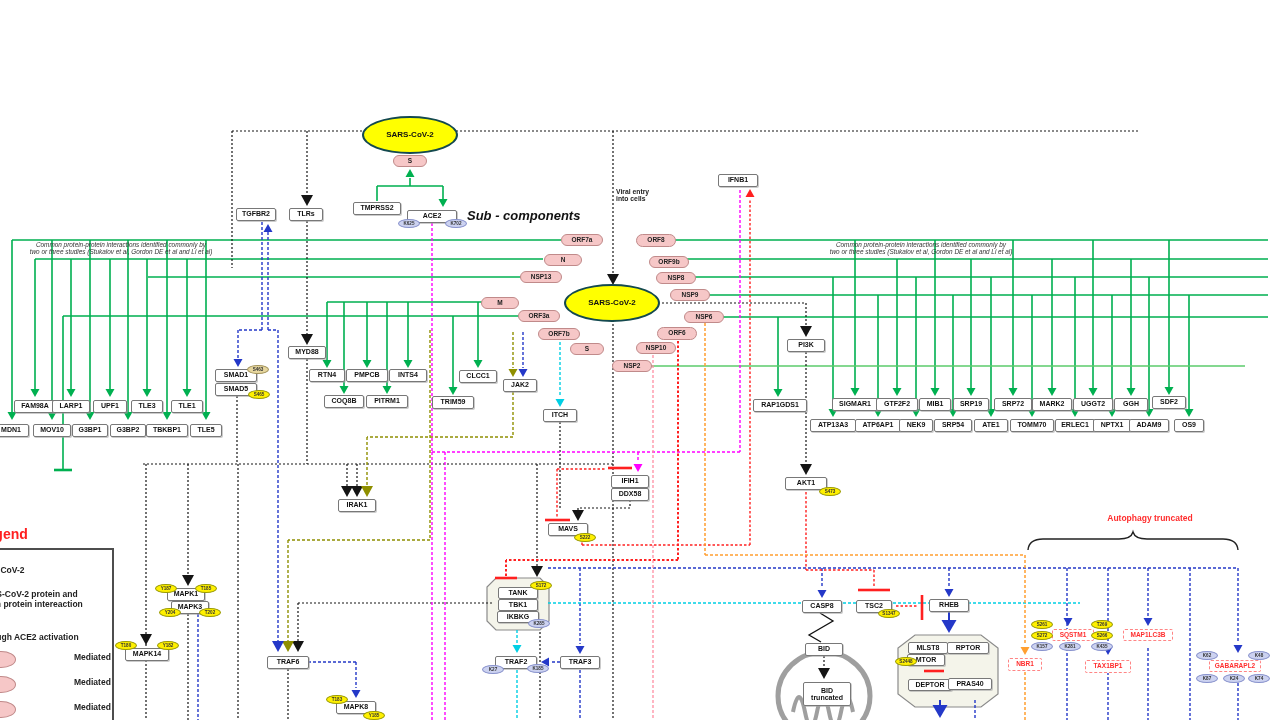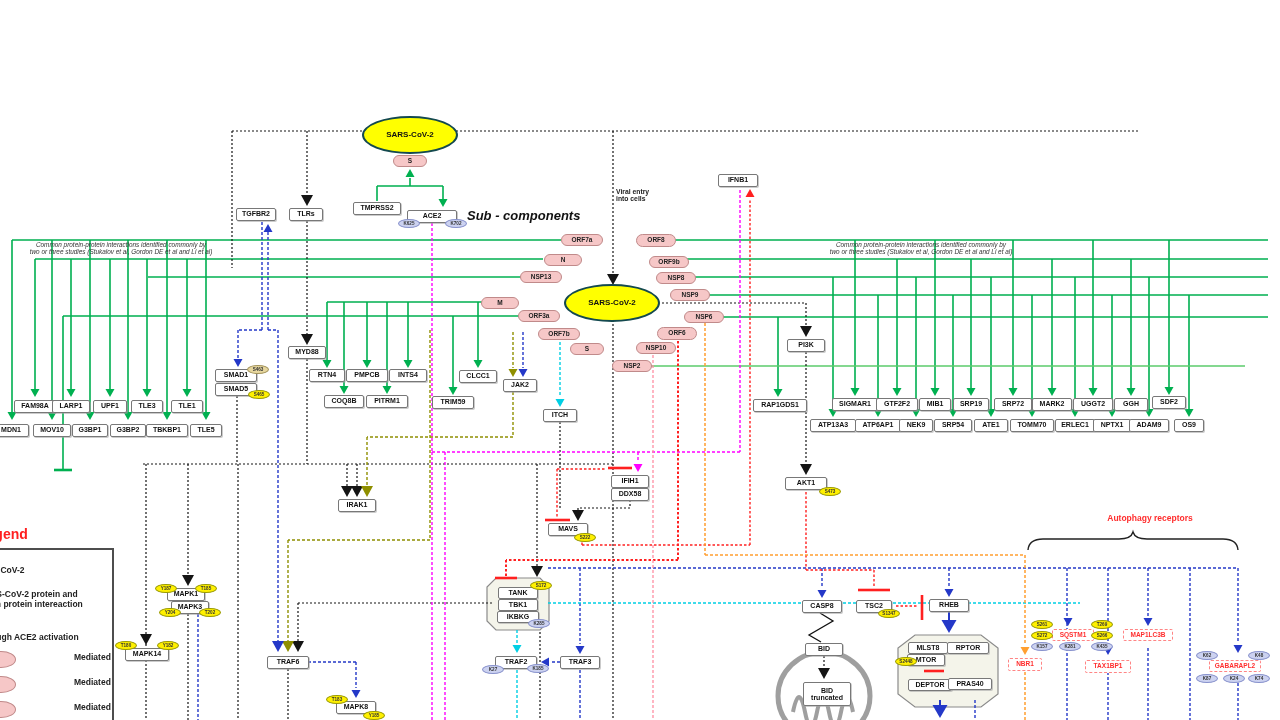--- a/index.html
+++ b/index.html
@@ -332,21 +332,21 @@
       <div class="s sl" style="left: 1248px; top: 673.5px; width: 22px; height: 9px;">K74</div>
     </div>
 
 <div class="ann" id="subcomp">Sub - components</div>
 <div class="ann" id="viral">Viral entry
 into cells</div>
 <div class="ann common" id="commonL">Common protein-protein interactions identified commonly by
 two or three studies (Stukalov et al, Gordon DE et al and Li et al)</div>
 <div class="ann common" id="commonR">Common protein-protein interactions identified commonly by
 two or three studies (Stukalov et al, Gordon DE et al and Li et al)</div>
-<div class="ann" id="autoph">Autophagy receptors</div>
+<div class="ann" id="autoph">Autophagy truncated</div>
 
 <div class="legend-box"></div>
 <div class="legend-title">Legend</div>
 <div class="lg lg1">SARS-CoV-2</div>
 <div class="lg lg2">SARS-CoV-2 protein and
 human protein intereaction</div>
 <div class="lg lg3">Through ACE2 activation</div>
 <div class="pinkpill pp1"></div>
 <div class="pinkpill pp2"></div>
 <div class="pinkpill pp3"></div>

